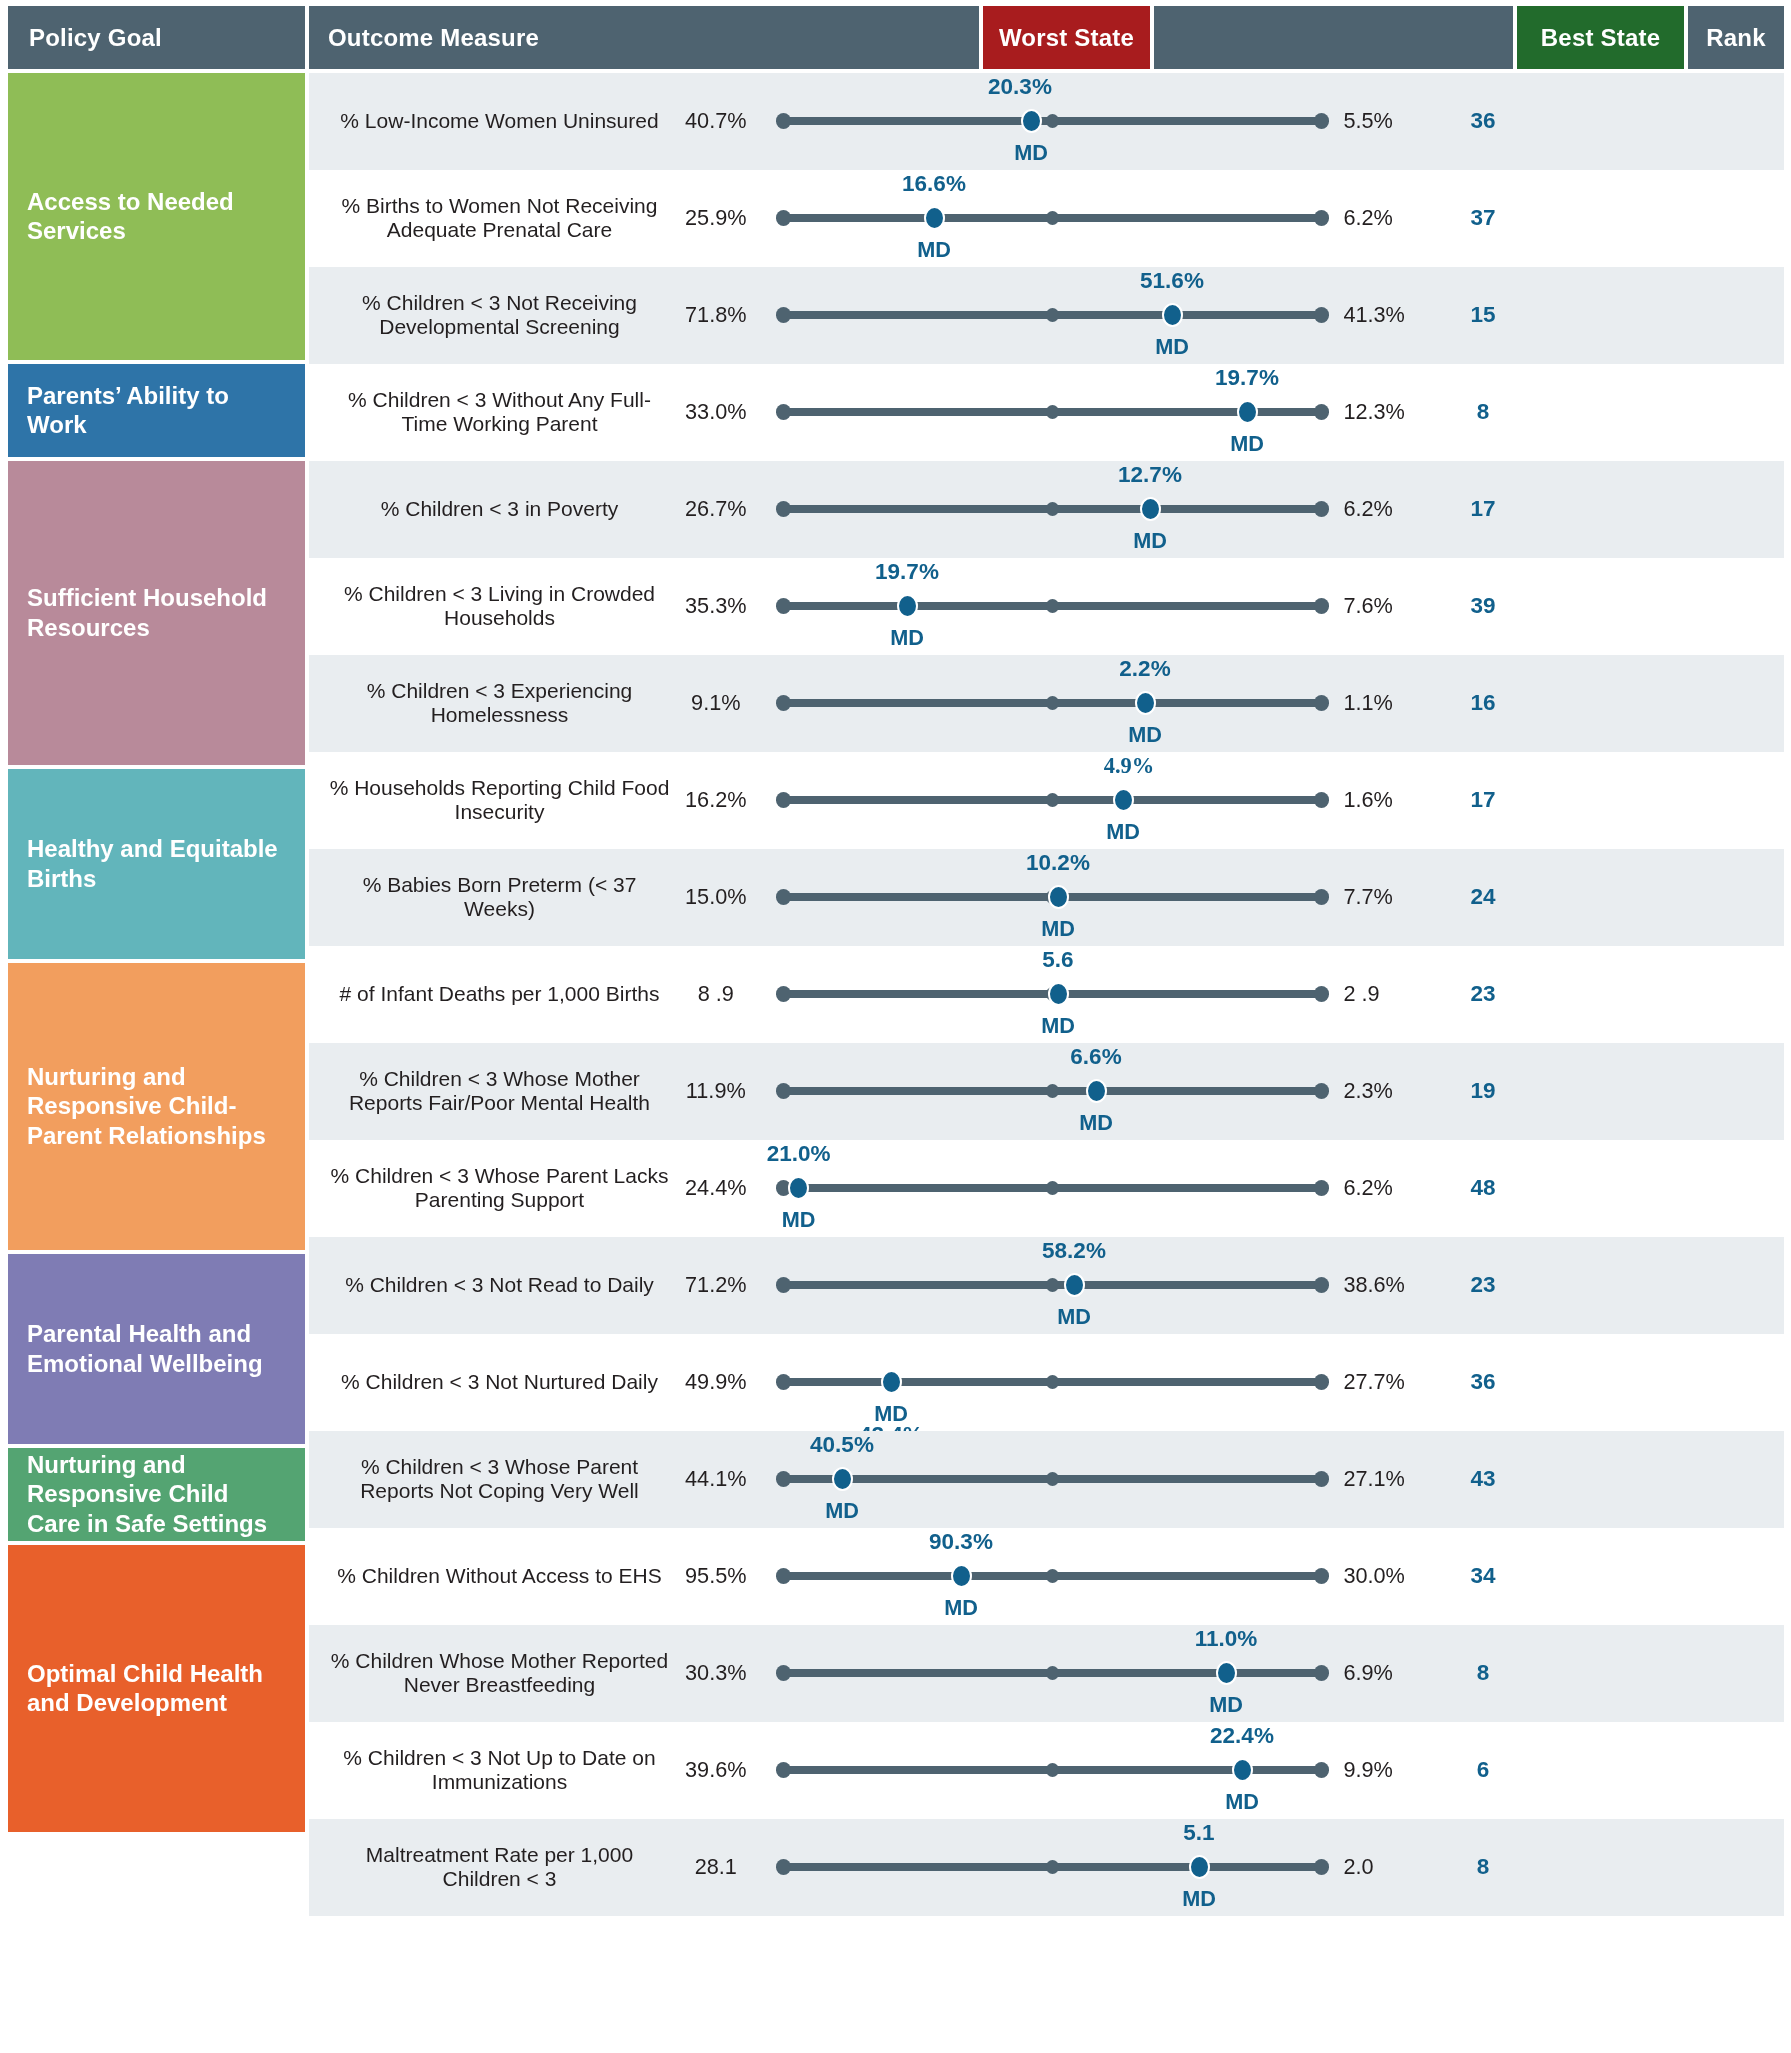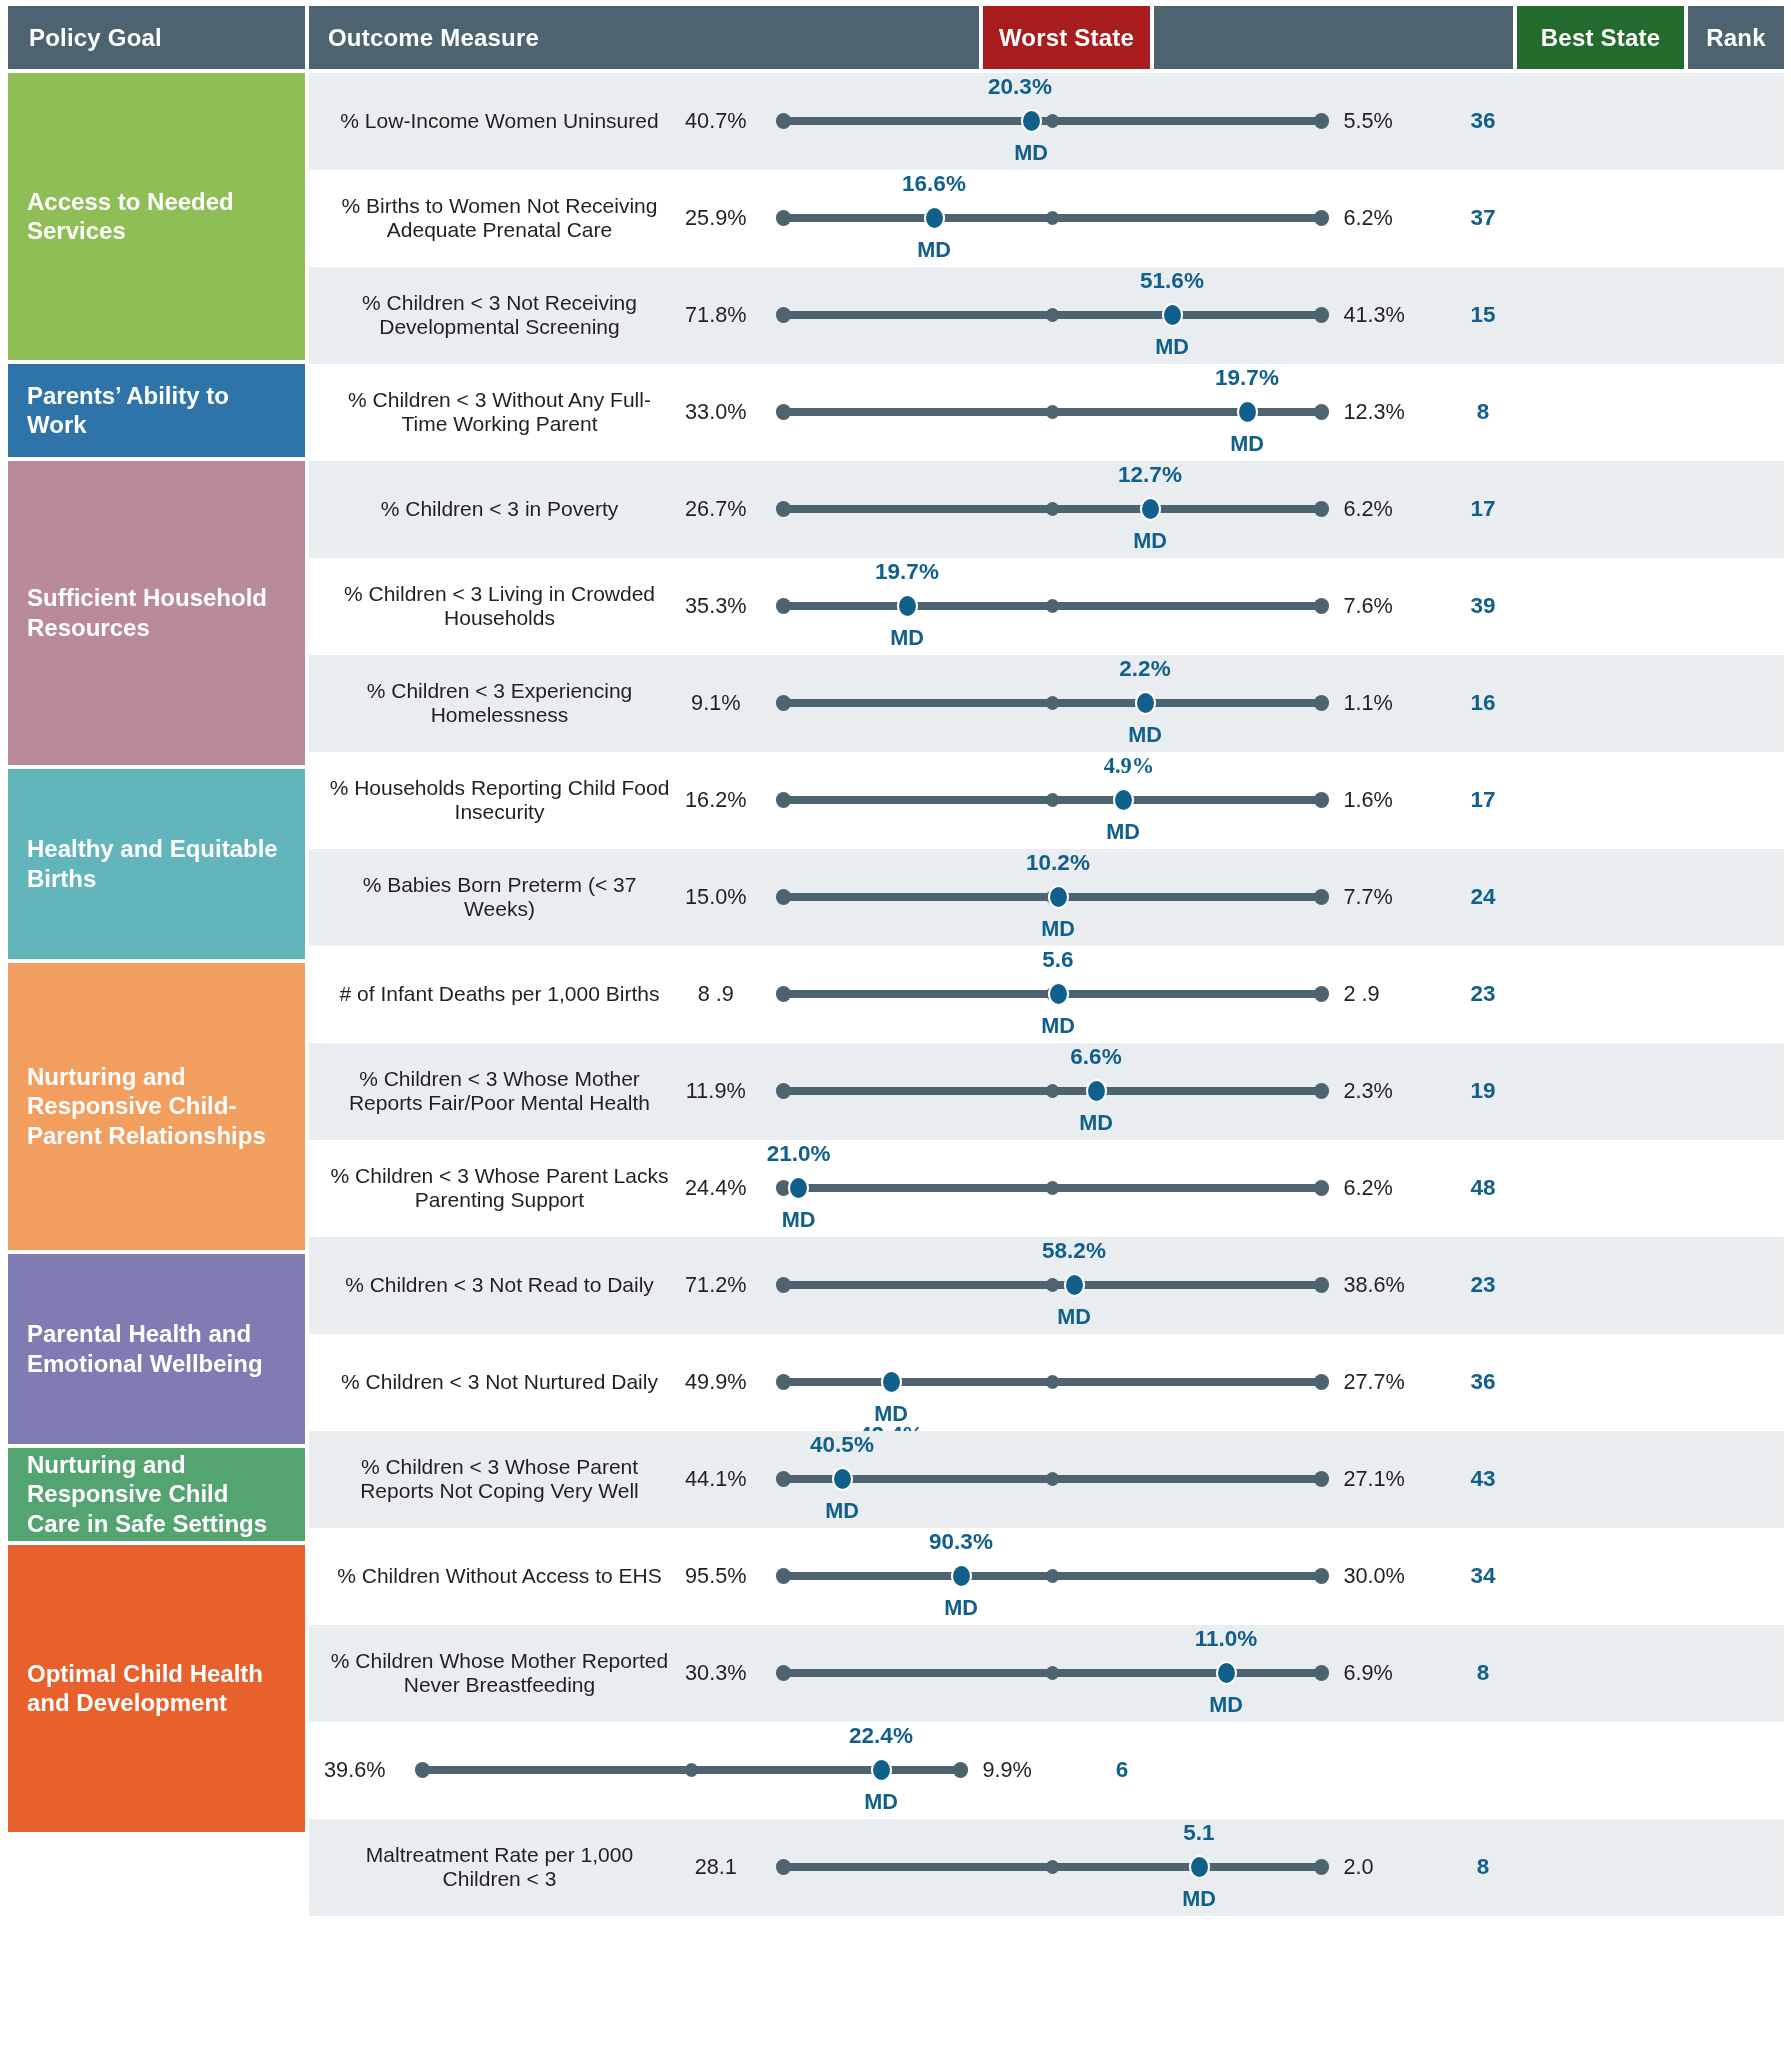--- a/index.html
+++ b/index.html
@@ -457,20 +457,21 @@
             <div class="end-dot right"></div>
             <div class="mid-dot"></div>
             <div class="md-val" style="left: 450px;">11.0%</div>
             <div class="md-dot" style="left: 450px;"></div>
             <div class="md-label" style="left: 450px;">MD</div>
           </div>
           <div class="best-val">6.9%</div>
           <div class="rank">8</div>
         </div>
         <div class="drow plain">
+          <div class="measure">% Children &lt; 3 Not Up to Date on Immunizations</div>
           <div class="worst-val">39.6%</div>
           <div class="plot">
             <div class="track"></div>
             <div class="end-dot left"></div>
             <div class="end-dot right"></div>
             <div class="mid-dot"></div>
             <div class="md-val" style="left: 466px;">22.4%</div>
             <div class="md-dot" style="left: 466px;"></div>
             <div class="md-label" style="left: 466px;">MD</div>
           </div>

